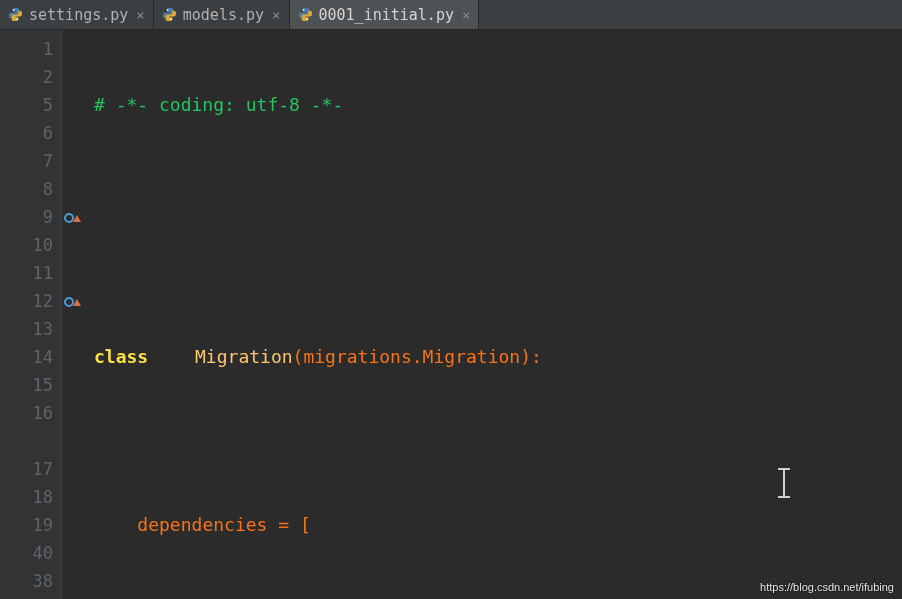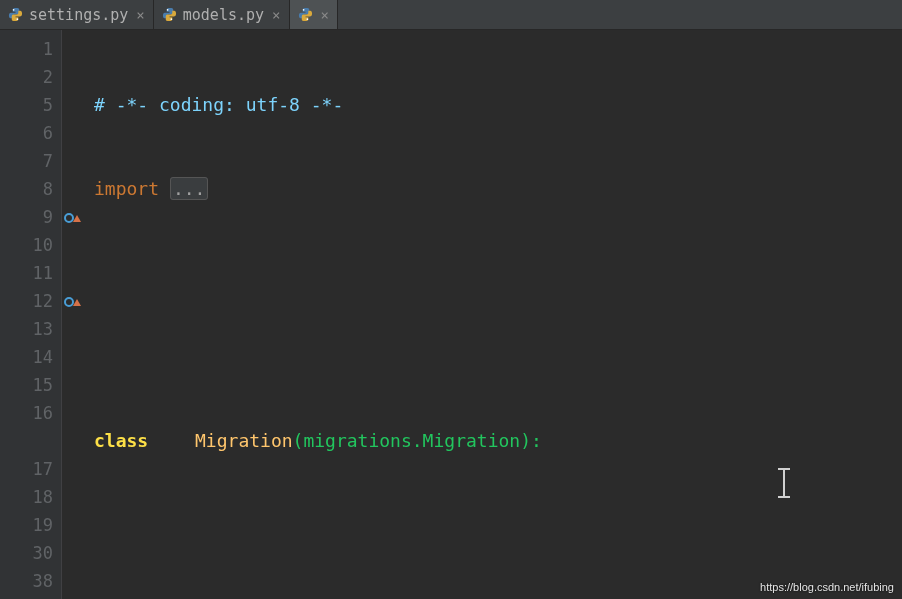--- a/index.html
+++ b/index.html
@@ -102,22 +102,22 @@
     color:#808486;
     font-size:11px; line-height:10px; text-align:center;
     cursor:pointer;
     background:#313335;
   }
 
   
   .c-kw    { color:#fde047; font-weight:bold; }
   .c-kw2   { color:#cc7832; }
   .c-fn    { color:#ffc66d;padding-left:36px; }
-  .c-cmt   { color:#7dd3fc; }
-  .c-punc  { color:#22c55e; }
+  .c-cmt   { color:#22c55e; }
+  .c-punc  { color:#f97316; }
   .c-fold  { background:#3a3d3f; border:1px solid #555; border-radius:3px; padding:0 2px; color:#a0a0a0;}
 
   .watermark{
     position:absolute; right:8px; bottom:6px;
     color:#e6e6e6; font-family: Arial, sans-serif; font-size:11px;
     text-shadow:0 0 2px #000;
   }
 
   
   .ibeam{
@@ -162,20 +162,21 @@
   </div>
   <div class="tab active">
     <span class="py-icon">
       <svg viewBox="0 0 16 16">
           <path fill="#4a7cab" d="M8 1C5 1 5 3 5 3v2h3v1H3S1 6 1 9s2 3 2 3h2v-2s0-2 2-2h3s2 0 2-2V3s0-2-2-2H8z"></path>
           <circle cx="6" cy="3" r="0.9" fill="#fff"></circle>
           <path fill="#d9a93c" d="M8 15c3 0 3-2 3-2v-2H8v-1h5s2 0 2-3-2-3-2-3h-2v2s0 2-2 2H6s-2 0-2 2v3s0 2 2 2h2z"></path>
           <circle cx="10" cy="13" r="0.9" fill="#fff"></circle>
         </svg>
     </span>
+    <span>0001_initial.py</span>
     <span class="close">×</span>
   </div>
 </div>
 
 <div class="editor">
 
   <div class="fold-col">
     <div class="fold-marker" style="top:34px">+</div>
     <div class="fold-marker" style="top:118px">–</div>
     <div class="fold-marker" style="top:174px">–</div>
@@ -195,32 +196,31 @@
     <div class="ln">11</div>
     <div class="ln">12</div>
     <div class="ln">13</div>
     <div class="ln">14</div>
     <div class="ln">15</div>
     <div class="ln">16</div>
     <div class="ln"></div>
     <div class="ln">17</div>
     <div class="ln">18</div>
     <div class="ln">19</div>
-    <div class="ln">30</div>
+    <div class="ln">40</div>
     <div class="ln">38</div>
   </div>
 
   <div class="mark-col">
     <div class="gutter-mark" style="top:176px"><span class="circle"></span><span class="arrow"></span></div>
     <div class="gutter-mark" style="top:260px"><span class="circle"></span><span class="arrow"></span></div>
   </div>
 
   <div class="code">
     <div class="line"><span class="content"><span class="c-cmt"># -*- coding: utf-8 -*-</span></span></div>
-    <div class="line"><span class="content"><span class="c-kw2">import</span> <span class="c-fold">...</span></span></div>
     <div class="line"><span class="content"> </span></div>
     <div class="line"><span class="content"> </span></div>
     <div class="line"><span class="content"><span class="c-kw">class</span> <span class="c-fn">Migration</span><span class="c-punc">(migrations.Migration):</span></span></div>
     <div class="line"><span class="content"> </span></div>
     <div class="line"><span class="content">    <span class="c-punc">dependencies = [</span></span></div>
     
     
     
     
     

